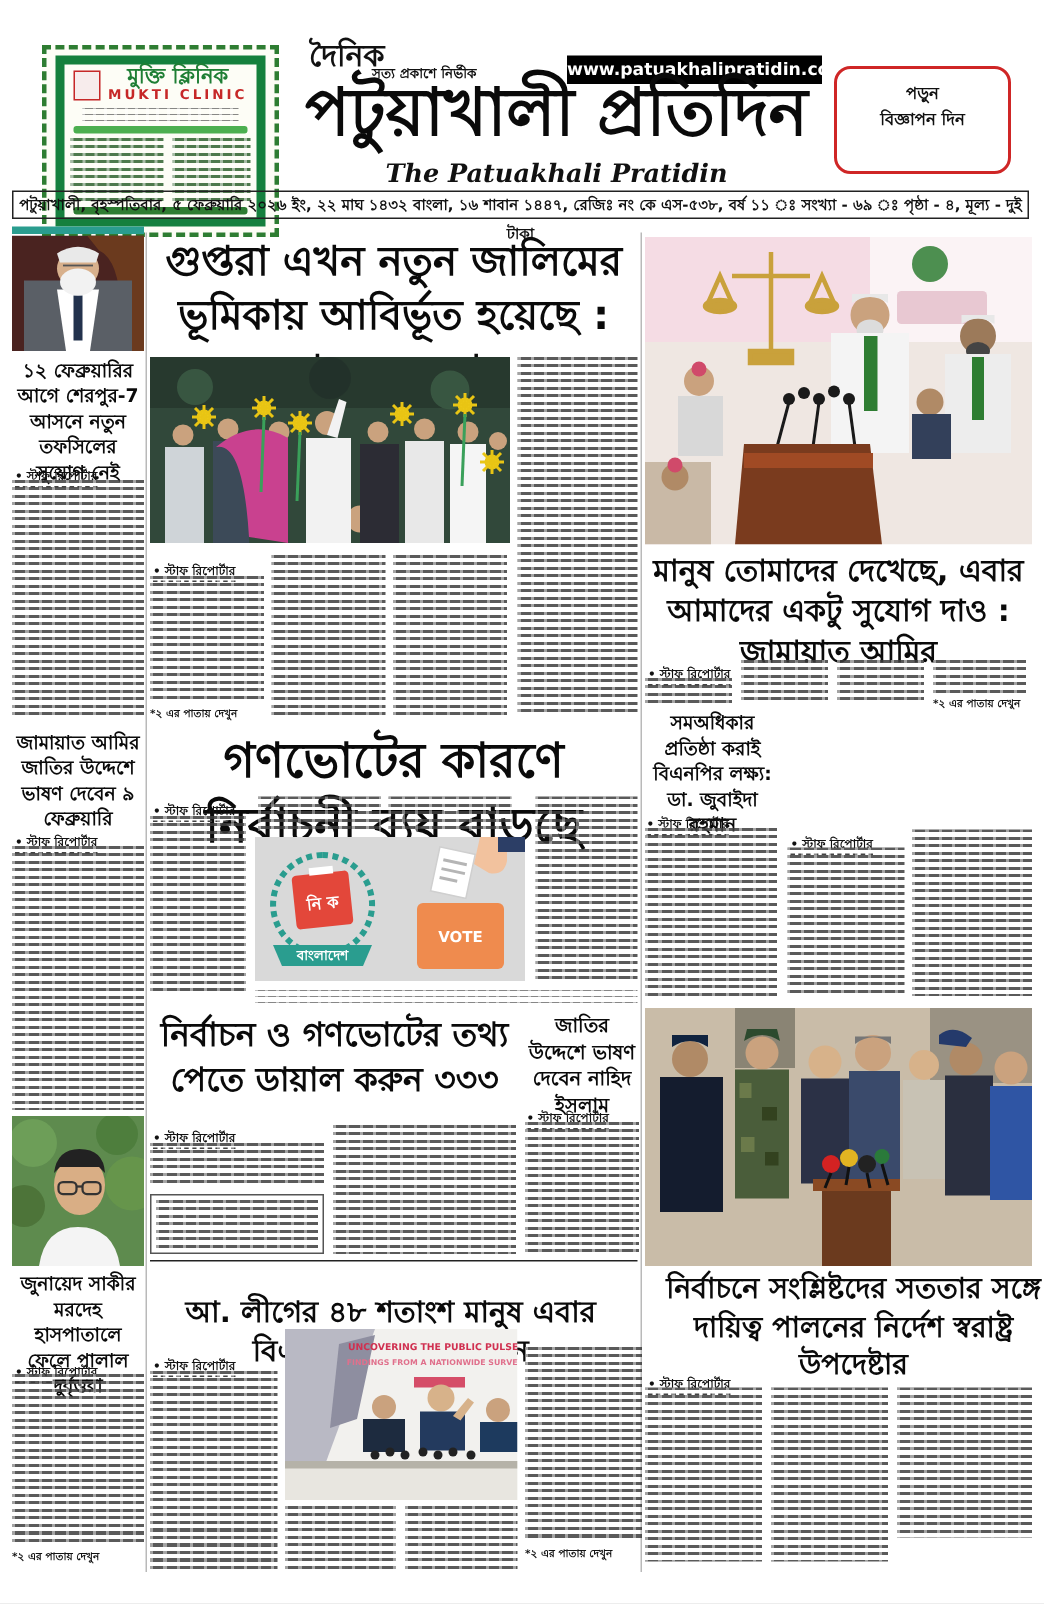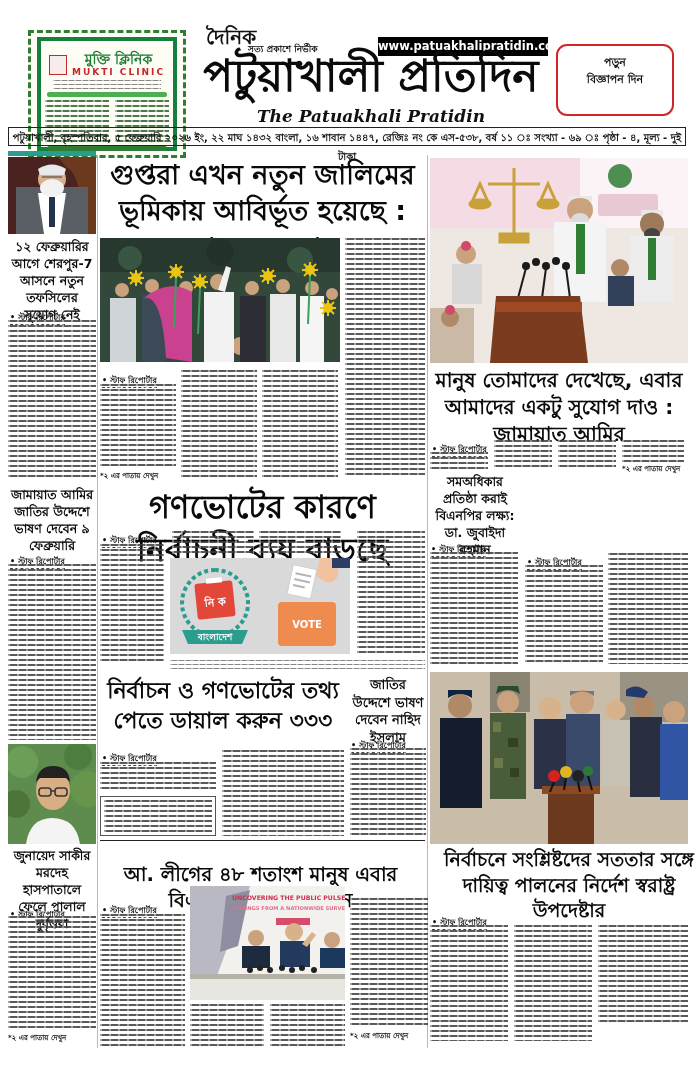--- a/index.html
+++ b/index.html
@@ -24,21 +24,21 @@
       opacity:.9;}
   .vrule{width:1px;background:#b9b9b9;}
   .hrule{height:1px;background:#222;}
   .cont{font-size:7px;font-weight:bold;color:#111;}
   .photo{display:block;}
   .dateline{border:1px solid #222;text-align:center;font-size:10px;line-height:19px;
             font-weight:bold;color:#111;}
   .promo{border:2px solid #cf2626;border-radius:11px;text-align:center;font-weight:bold;
          font-size:11px;line-height:1.55;padding-top:8px;box-sizing:border-box;color:#101010;}
   .clinic{border:3px dashed #2e7d32;background:#fdfdf6;box-sizing:border-box;padding:4px 6px;}
-  .clinic-inner{border:4px solid #15803d;height:100%;box-sizing:border-box;padding:11px 4px;text-align:center;}
+  .clinic-inner{border:6px solid #15803d;height:100%;box-sizing:border-box;padding:1px 4px;text-align:center;}
   .clinic-bn{color:#1e7e34;font-weight:bold;font-size:14px;line-height:1.1;}
   .clinic-en{color:#c62828;font-weight:bold;font-size:9px;letter-spacing:2px;}
   .greenbar{background:#4caf50;height:5px;border-radius:2px;}
   .website{background:#000;color:#fff;text-align:center;font-weight:bold;font-size:11.5px;line-height:19px;}
 </style>
 </head>
 <body>
 
 <div id="page">
 

